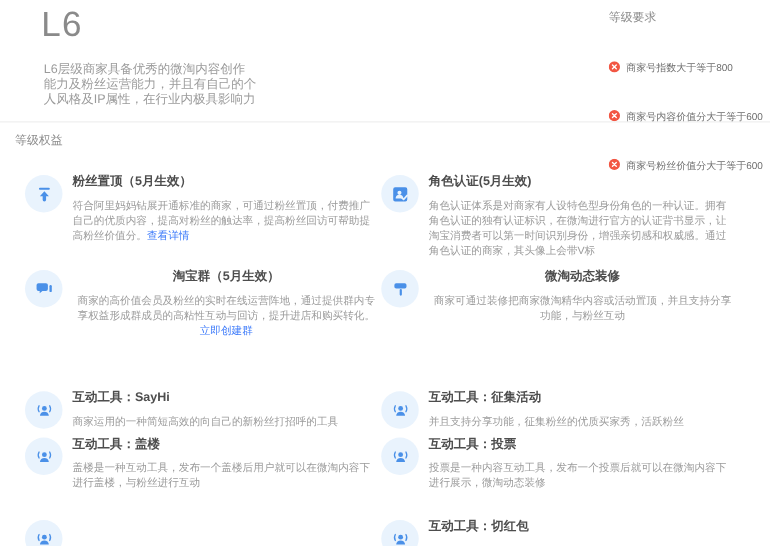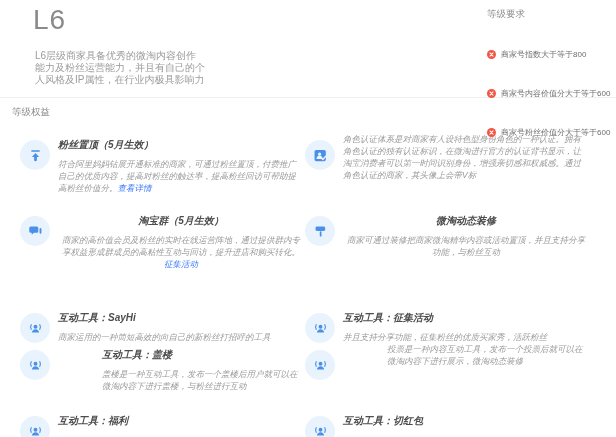--- a/index.html
+++ b/index.html
@@ -8,40 +8,40 @@
   .page { position:relative; width:616px; height:437px; background:#fff; overflow:hidden; }
 
   
   .hdr { position:relative; height:97px; }
   .lvl { position:absolute; left:33px; top:4px; font-size:28px; font-weight:500;
          color:#8a8a8a; letter-spacing:1px; }
   .hdr-desc { position:absolute; left:35px; top:50px; width:170px;
               font-size:10px; line-height:12px; color:#9b9b9b; }
   .req { position:absolute; left:487px; top:8px; }
   .req h2 { font-size:9.5px; font-weight:400; color:#8c8c8c; margin-bottom:23px; }
-  .req-item { display:flex; align-items:center; margin-bottom:7px;margin-top:28px; }
+  .req-item { display:flex; margin-bottom:7px;margin-top:28px; }
   .xicon { width:9px; height:9px; margin-right:5px; flex:0 0 auto; display:flex; }
   .xicon svg { width:9px; height:9px; }
   .req-item span.t { font-size:8px; color:#6e6e6e; white-space:nowrap; }
 
   .divider { height:1px; background:#f0f0f0; }
 
   .benefits-title { font-size:9.5px; font-weight:400; color:#8c8c8c;
                     margin:8px 0 0 12px; }
 
   
   .grid { display:grid; grid-template-columns:285px 285px; margin-left:20px; margin-top:14px; }
   .card { display:flex; align-items:flex-start; }
   .r1 { min-height:76px; } .r2 { min-height:72px;text-align:center; } .r3 { min-height:62px;align-items:flex-end; }
-  .r4 { min-height:66px;gap:44px; } .r5 { min-height:60px; }
+  .r4 { min-height:66px; } .r5 { min-height:60px; }
   .ic { width:30px; height:30px; border-radius:50%; background:#e9f3fd;
         flex:0 0 auto; display:flex; align-items:center; justify-content:center;
         margin-top:7px; }
   .ic svg { width:15px; height:15px; fill:#4a90e8; }
-  .tx { margin-left:8px; width:246px;font-style:italic; }
+  .tx { margin-left:8px; width:246px; }
   .tx h3 { font-size:10px; font-weight:700; color:#4d4d4d; margin:5px 0 6px; }
   .d { font-size:8.5px; line-height:12px; color:#9b9b9b; }
   .lk { color:#3e7bfa; text-decoration:none; cursor:pointer; }
 </style>
 </head>
 <body>
 
 <div class="page">
 
   <header class="hdr">
@@ -100,34 +100,35 @@
     </div>
 
     <div class="card r1">
       <span class="ic">
         <svg viewBox="0 0 24 24">
             <path d="M5 3h13a2.5 2.5 0 0 1 2.5 2.5v13A2.5 2.5 0 0 1 18 21H5a2.5 2.5 0 0 1-2.5-2.5v-13A2.5 2.5 0 0 1 5 3zm5.5 4.2a2.6 2.6 0 1 0 0 5.2 2.6 2.6 0 0 0 0-5.2zM5.6 17.4h9.8a4.9 4.9 0 0 0-9.8 0z"></path>
             <path d="M13.2 15.9l2.6 2.6 4.6-5.2" fill="none" stroke="#e9f3fd" stroke-width="2.2" stroke-linecap="round" stroke-linejoin="round"></path>
           </svg>
       </span>
       <div class="tx">
+        <h3>角色认证(5月生效)</h3>
         <p class="d"><span>角色认证体系是对商家有人设特色型身份角色的一种认证。拥有角色认证的独有认证标识，在微淘进行官方的认证背书显示，让淘宝消费者可以第一时间识别身份，增强亲切感和权威感。通过角色认证的商家，其头像上会带V标</span></p>
       </div>
     </div>
 
     <div class="card r2">
       <span class="ic">
         <svg viewBox="0 0 24 24">
             <path d="M4.5 4h9.5a2.5 2.5 0 0 1 2.5 2.5v5a2.5 2.5 0 0 1-2.5 2.5H9.5L6 17v-3H4.5A2.5 2.5 0 0 1 2 11.5v-5A2.5 2.5 0 0 1 4.5 4z"></path>
             <rect x="18.5" y="6.5" width="3" height="9" rx="1.5"></rect>
           </svg>
       </span>
       <div class="tx">
         <h3>淘宝群（5月生效）</h3>
-        <p class="d"><span>商家的高价值会员及粉丝的实时在线运营阵地，通过提供群内专享权益形成群成员的高粘性互动与回访，提升进店和购买转化。</span><a class="lk">征集活动</a></p>
+        <p class="d"><span>商家的高价值会员及粉丝的实时在线运营阵地，通过提供群内专享权益形成群成员的高粘性互动与回访，提升进店和购买转化。</span><a class="lk">立即创建群</a></p>
       </div>
     </div>
 
     <div class="card r2">
       <span class="ic">
         <svg viewBox="0 0 24 24">
             <rect x="4" y="4" width="15.5" height="7" rx="2.3"></rect>
             <rect x="10.8" y="11.5" width="2.8" height="8.5" rx="1.4"></rect>
           </svg>
       </span>
@@ -181,36 +182,33 @@
 
     <div class="card r4">
       <span class="ic">
         <svg viewBox="0 0 24 24">
             <circle cx="12" cy="9.2" r="3.1"></circle>
             <path d="M6.3 18.5c0-3.1 2.6-5.2 5.7-5.2s5.7 2.1 5.7 5.2z"></path>
             <path d="M5.2 5.8a7.6 7.6 0 0 0 0 7.6M18.8 5.8a7.6 7.6 0 0 1 0 7.6" fill="none" stroke="#4a90e8" stroke-width="1.7" stroke-linecap="round"></path>
           </svg>
       </span>
       <div class="tx">
+        <h3>互动工具：投票</h3>
         <p class="d"><span>投票是一种内容互动工具，发布一个投票后就可以在微淘内容下进行展示，微淘动态装修</span></p>
       </div>
     </div>
 
     <div class="card r5">
       <span class="ic">
         <svg viewBox="0 0 24 24">
             <circle cx="12" cy="9.2" r="3.1"></circle>
             <path d="M6.3 18.5c0-3.1 2.6-5.2 5.7-5.2s5.7 2.1 5.7 5.2z"></path>
             <path d="M5.2 5.8a7.6 7.6 0 0 0 0 7.6M18.8 5.8a7.6 7.6 0 0 1 0 7.6" fill="none" stroke="#4a90e8" stroke-width="1.7" stroke-linecap="round"></path>
           </svg>
       </span>
-      <div class="tx">
-        <h3>互动工具：福利</h3>
-        <p class="d"><span></span></p>
-      </div>
     </div>
 
     <div class="card r5">
       <span class="ic">
         <svg viewBox="0 0 24 24">
             <circle cx="12" cy="9.2" r="3.1"></circle>
             <path d="M6.3 18.5c0-3.1 2.6-5.2 5.7-5.2s5.7 2.1 5.7 5.2z"></path>
             <path d="M5.2 5.8a7.6 7.6 0 0 0 0 7.6M18.8 5.8a7.6 7.6 0 0 1 0 7.6" fill="none" stroke="#4a90e8" stroke-width="1.7" stroke-linecap="round"></path>
           </svg>
       </span>

